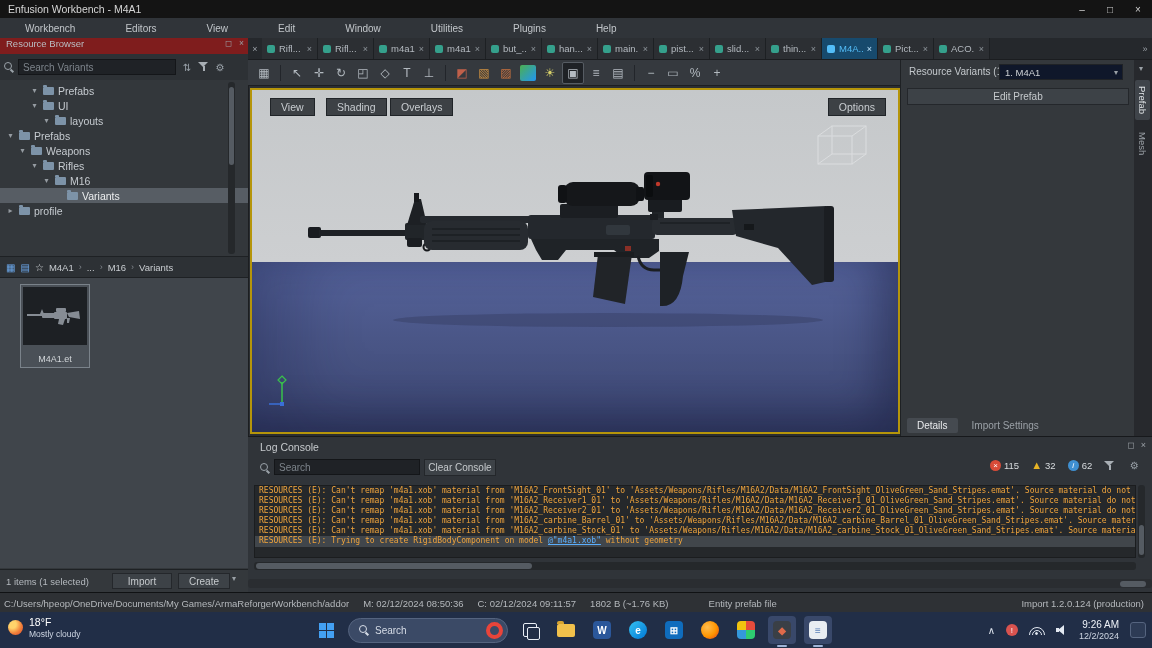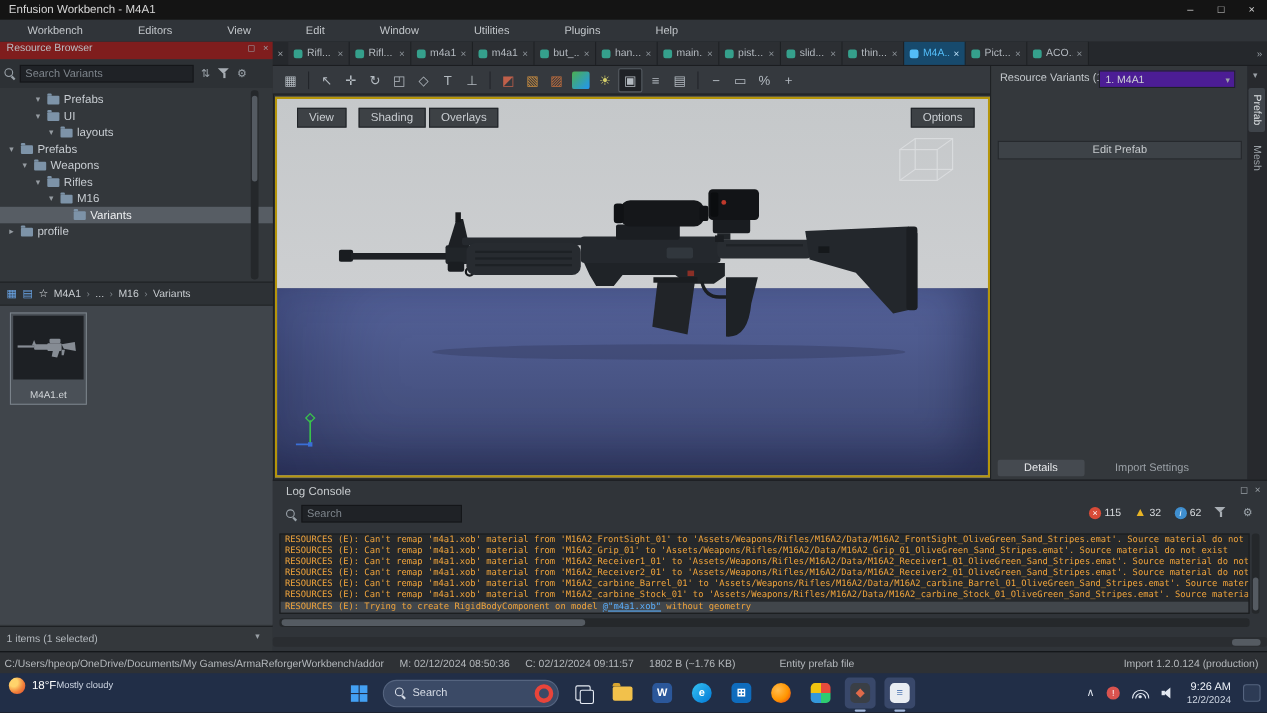--- a/index.html
+++ b/index.html
@@ -28,26 +28,26 @@
   .arrow{width:9px;text-align:center;color:#959ba1;font-size:8px;flex:none;}
   .folder{width:11px;height:8px;background:#7d93a8;border-radius:1px;position:relative;flex:none;}
   .folder::before{content:"";position:absolute;top:-2px;left:0;width:4px;height:2px;background:#7d93a8;border-radius:1px 1px 0 0;}
   .vtrack{position:absolute;background:#25282b;border-radius:3px;}
   .vthumb{position:absolute;background:#555b62;border-radius:3px;}
   .crumbbar{position:absolute;left:0;top:218px;width:248px;height:22px;background:#2d3135;border-top:1px solid #1e2124;border-bottom:1px solid #1e2124;display:flex;align-items:center;gap:5px;padding:0 6px;box-sizing:border-box;}
   .crumb-ic{font-size:10px;color:#6aa6e8;}
   .crumb-seg{font-size:9.5px;color:#c9cdd1;}
   .crumb-sep{font-size:9px;color:#81878d;}
   .itemsarea{position:absolute;left:0;top:240px;width:248px;height:290px;background:#40454b;}
-  .card{position:absolute;left:9px;top:6px;width:70px;height:84px;background:#4a5057;border:1px solid #7a828a;box-sizing:border-box;}
+  .card{position:absolute;left:20px;top:6px;width:70px;height:84px;background:#4a5057;border:1px solid #7a828a;box-sizing:border-box;}
   .card .img{position:absolute;left:2px;top:2px;width:64px;height:58px;background:#1d2024;display:flex;align-items:center;justify-content:center;}
   .card .lbl{position:absolute;left:0;bottom:3px;width:100%;text-align:center;font-size:9px;color:#d3d7da;}
   .lp-foot{position:absolute;left:0;bottom:0;width:248px;height:22px;background:#34383c;border-top:1px solid #1e2124;display:flex;align-items:center;}
   .lp-foot .st{font-size:9.5px;color:#b4b9be;margin-left:6px;}
-  .btn{background:#3d4247;border:1px solid #24272b;color:#c6cacd;font-size:10px;display:flex;align-items:center;justify-content:center;box-sizing:border-box;margin-top:40px;}
+  .btn{background:#3d4247;border:1px solid #24272b;color:#c6cacd;font-size:10px;display:flex;align-items:center;justify-content:center;box-sizing:border-box;}
   
   .tabstrip{left:248px;top:38px;width:904px;height:22px;background:#25282c;display:flex;align-items:stretch;border-bottom:1px solid #1b1d20;box-sizing:border-box;}
   .tsx{width:14px;display:flex;align-items:center;justify-content:center;color:#9aa0a6;font-size:9px;}
   .tab{display:flex;align-items:center;gap:4px;padding:0 5px;background:#2c2f33;border-right:1px solid #1d2023;font-size:9.5px;color:#b4bac0;width:56px;box-sizing:border-box;flex:none;}
   .tab .sq{width:8px;height:8px;border-radius:2px;background:#35a08c;flex:none;}
   .tab .lab{overflow:hidden;white-space:nowrap;}
   .tab .x{color:#8d949a;font-size:9px;margin-left:auto;}
   .tab.active{background:#174a6d;color:#53bdf8;}
   .tab.active .sq{background:#53bdf8;}
   .tab.active .x{color:#bfe3fb;}
@@ -60,26 +60,26 @@
   
   .viewport{left:250px;top:88px;width:650px;height:346px;border:2px solid #b5950a;box-sizing:border-box;background:#c9cbcd;}
   .vp-sky{position:absolute;left:0;top:0;width:646px;height:172px;background:linear-gradient(180deg,#c5c8ca,#cdcfd1);}
   .vp-ground{position:absolute;left:0;top:172px;width:646px;height:170px;
              background:linear-gradient(180deg,#55639b 0%,#4a5687 45%,#3e4873 100%);
              box-shadow:inset -20px -12px 40px rgba(12,16,44,.38), inset 50px -18px 60px rgba(18,24,58,.22);}
   .vbtn{position:absolute;background:rgba(42,46,50,.88);border:1px solid #202428;color:#c9cdd1;font-size:10.5px;padding:2px 10px;}
   
   .rightpanel{left:900px;top:60px;width:234px;height:376px;background:#34383c;border-left:1px solid #1e2124;box-sizing:border-box;}
   .rv-title{position:absolute;left:8px;top:6px;font-size:10px;color:#c3c8cc;}
-  .combo{position:absolute;left:98px;top:4px;width:124px;height:16px;background:#4c1d95;border:1px solid #1f2226;display:flex;align-items:center;box-sizing:border-box;}
+  .combo{position:absolute;left:98px;top:4px;width:124px;height:16px;background:#0f172a;border:1px solid #1f2226;display:flex;align-items:center;box-sizing:border-box;}
   .combo .val{font-size:9.5px;color:#ced2d6;margin-left:5px;}
   .combo .car{margin-left:auto;margin-right:4px;font-size:8px;color:#9aa0a6;}
   .editbtn{position:absolute;left:6px;top:28px;width:222px;height:17px;}
   .rp-tabs{position:absolute;left:6px;bottom:3px;display:flex;gap:4px;}
-  .rp-tab{font-size:10px;padding:2px 24px;color:#9aa0a6;margin-top:26px;}
+  .rp-tab{font-size:10px;padding:2px 10px;color:#9aa0a6;margin-top:26px;}
   .rp-tab.active{background:#454a50;color:#e8eaec;border-radius:2px;}
   .sidestrip{left:1134px;top:60px;width:18px;height:376px;background:#27292d;}
   .vtab{writing-mode:vertical-rl;text-orientation:mixed;font-size:9.5px;color:#9aa0a6;padding:6px 2px;position:absolute;left:1px;}
   .vtab.active{background:#3f444a;color:#dde1e4;border-radius:2px;}
   
   .logconsole{left:248px;top:436px;width:904px;height:156px;background:#303439;border-top:1px solid #17191c;box-sizing:border-box;}
   .lc-title{position:absolute;left:12px;top:4px;font-size:10.5px;color:#c6cacd;}
   .lc-ics{position:absolute;right:6px;top:3px;display:flex;gap:6px;}
   .lc-ic{font-size:9px;color:#9aa0a6;}
   .clearbtn{position:absolute;left:176px;top:22px;width:72px;height:17px;}
@@ -481,21 +481,20 @@
       <span class="badge">
         <span class="bchip-info">i</span>
         <span>62</span>
       </span>
       <span class="funnel"></span>
       <span class="mini-ic">⚙</span>
     </div>
 
     <div class="logarea">
       <div class="logline">RESOURCES (E): Can't remap 'm4a1.xob' material from 'M16A2_FrontSight_01' to 'Assets/Weapons/Rifles/M16A2/Data/M16A2_FrontSight_OliveGreen_Sand_Stripes.emat'. Source material do not exist</div>
-      <div class="logline">RESOURCES (E): Can't remap 'm4a1.xob' material from 'M16A2_Grip_01' to 'Assets/Weapons/Rifles/M16A2/Data/M16A2_Grip_01_OliveGreen_Sand_Stripes.emat'. Source material do not exist</div>
       <div class="logline">RESOURCES (E): Can't remap 'm4a1.xob' material from 'M16A2_Receiver1_01' to 'Assets/Weapons/Rifles/M16A2/Data/M16A2_Receiver1_01_OliveGreen_Sand_Stripes.emat'. Source material do not exist</div>
       <div class="logline">RESOURCES (E): Can't remap 'm4a1.xob' material from 'M16A2_Receiver2_01' to 'Assets/Weapons/Rifles/M16A2/Data/M16A2_Receiver2_01_OliveGreen_Sand_Stripes.emat'. Source material do not exist</div>
       <div class="logline">RESOURCES (E): Can't remap 'm4a1.xob' material from 'M16A2_carbine_Barrel_01' to 'Assets/Weapons/Rifles/M16A2/Data/M16A2_carbine_Barrel_01_OliveGreen_Sand_Stripes.emat'. Source material do not exist</div>
       <div class="logline">RESOURCES (E): Can't remap 'm4a1.xob' material from 'M16A2_carbine_Stock_01' to 'Assets/Weapons/Rifles/M16A2/Data/M16A2_carbine_Stock_01_OliveGreen_Sand_Stripes.emat'. Source material do not exist</div>
       <div class="logline sel">
         <span>RESOURCES (E): Trying to create RigidBodyComponent on model </span><span class="loglink">@"m4a1.xob"</span><span> without geometry</span>
       </div>
     </div>
     <div class="vtrack" style="left:890px;top:48px;width:7px;height:73px;">
       <div class="vthumb" style="left:1px;top:40px;width:5px;height:30px;"></div>
@@ -513,21 +512,21 @@
     <span class="sb-seg">M: 02/12/2024 08:50:36</span>
     <span class="sb-seg">C: 02/12/2024 09:11:57</span>
     <span class="sb-seg">1802 B (~1.76 KB)</span>
     <span class="sb-seg" style="margin-left:40px;">Entity prefab file</span>
     <span class="sb-seg sb-right">Import 1.2.0.124 (production)</span>
   </div>
 
   <div class="abs taskbar">
     <div class="weather">
       <span class="weather-ic"></span>
-      <span style="display:flex;flex-direction:row;">
+      <span style="display:flex;flex-direction:column;">
         <span class="wtemp">18°F</span>
         <span class="wcond">Mostly cloudy</span>
       </span>
     </div>
 
     <div class="tb-center">
       <span class="appic">
         <span class="winlogo">
             <i></i>
             <i></i>

